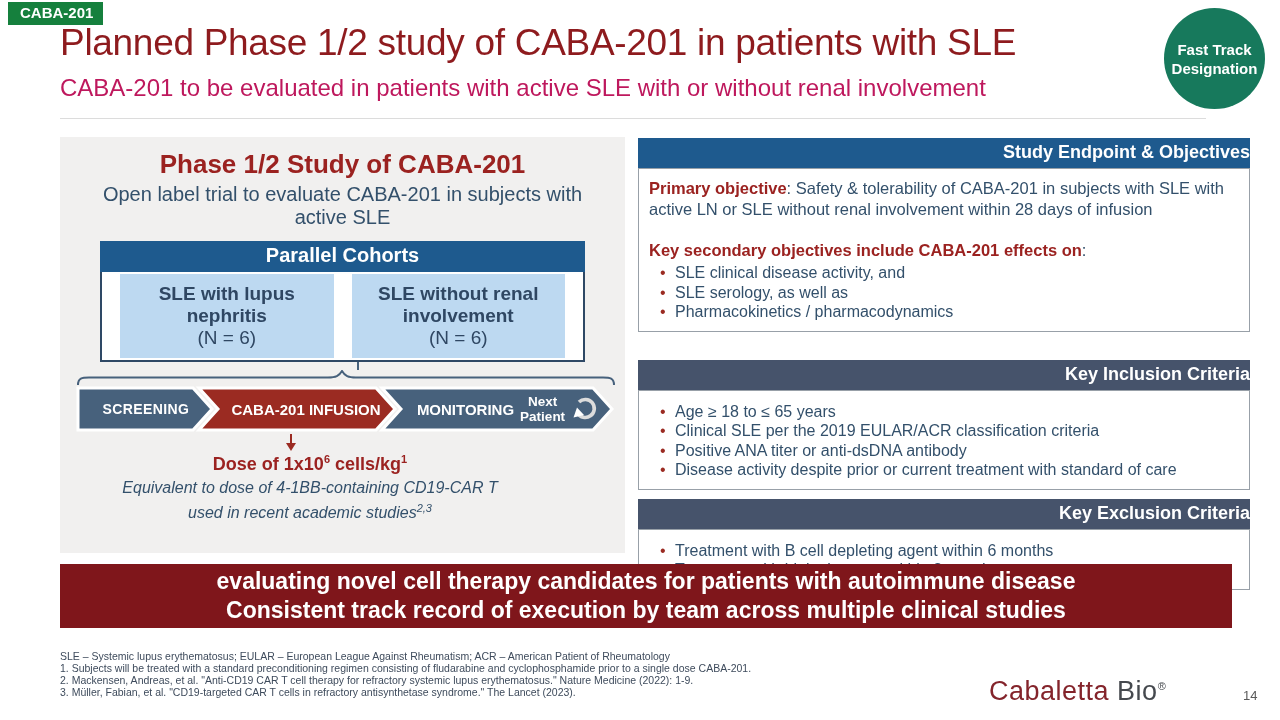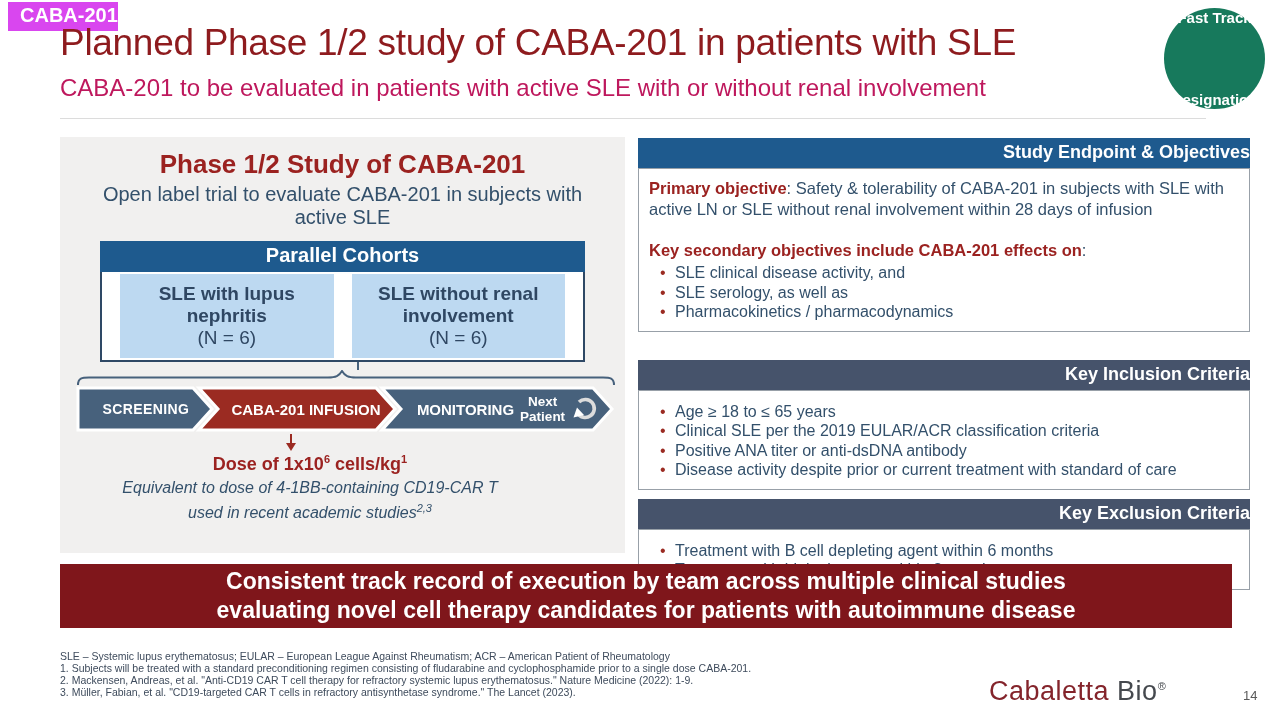--- a/index.html
+++ b/index.html
@@ -1,24 +1,24 @@
 <!DOCTYPE html>
 <html><head>
 <meta charset="utf-8">
 <style>
   html,body{margin:0;padding:0;}
   body{width:1280px;height:720px;background:#ffffff;font-family:"Liberation Sans",sans-serif;position:relative;overflow:hidden;}
   .abs{position:absolute;}
 
   
-  .tag{left:8px;top:2px;background:#d946ef;color:#fff;font-weight:bold;font-size:20px;padding:2px 0 4px 12px;}
+  .tag{left:8px;top:2px;background:#15803d;color:#fff;font-weight:bold;font-size:15px;padding:2px 10px 4px 12px;}
   .title{left:60px;top:22px;font-size:37px;color:#8E1B1E;letter-spacing:-0.3px;white-space:nowrap;}
   .subtitle{left:60px;top:74px;font-size:24px;color:#be185d;white-space:nowrap;}
   .divider{left:60px;top:118px;width:1146px;height:1px;background:#dcdcdc;}
-  .badge{left:1164px;top:8px;width:101px;height:101px;border-radius:50%;background:#17795C;color:#fff;font-weight:bold;font-size:15px;line-height:19px;display:flex;flex-direction:column;align-items:center;justify-content:space-between;text-align:center;}
+  .badge{left:1164px;top:8px;width:101px;height:101px;border-radius:50%;background:#17795C;color:#fff;font-weight:bold;font-size:15px;line-height:19px;display:flex;flex-direction:column;align-items:center;justify-content:center;text-align:center;}
 
   
   .study-panel{left:60px;top:137px;width:565px;height:416px;background:#F1F0EF;}
   .study-title{margin:12px 0 3px;text-align:center;font-weight:bold;font-size:26px;color:#9B2220;}
   .study-sub{margin:0 auto;width:505px;text-align:center;font-size:20px;line-height:23px;color:#33506B;}
   .cohorts{width:485px;margin:12px auto 0;}
   .cohorts-header{background:#1E5A8E;color:#fff;font-weight:bold;font-size:20px;text-align:center;padding:3px 0 5px;}
   .cohorts-body{background:#fff;border:2px solid #2E4865;border-top:none;display:flex;justify-content:space-between;padding:2px 18px;gap:18px;}
   .cohort-box{background:#BDD9F1;width:212px;padding:9px 4px;text-align:center;color:#2F4763;font-size:19px;line-height:22px;}
   .cohort-name{font-weight:bold;}
@@ -169,22 +169,22 @@
     <div class="rp-body">
       <ul class="blt">
         <li>Treatment with B cell depleting agent within 6 months</li>
         <li>Treatment with biologic agent within 3 months</li>
       </ul>
     </div>
   </div>
 </div>
 
 <div class="abs banner">
+  <span>evaluating novel cell therapy candidates for patients with autoimmune disease</span>
   <span>Consistent track record of execution by team across multiple clinical studies</span>
-  <span>evaluating novel cell therapy candidates for patients with autoimmune disease</span>
 </div>
 
 <div class="abs footnotes">
   <div>SLE – Systemic lupus erythematosus; EULAR – European League Against Rheumatism; ACR – American Patient of Rheumatology</div>
   <div>1. Subjects will be treated with a standard preconditioning regimen consisting of fludarabine and cyclophosphamide prior to a single dose CABA-201.</div>
   <div>2. Mackensen, Andreas, et al. "Anti-CD19 CAR T cell therapy for refractory systemic lupus erythematosus." Nature Medicine (2022): 1-9.</div>
   <div>3. Müller, Fabian, et al. "CD19-targeted CAR T cells in refractory antisynthetase syndrome." The Lancet (2023).</div>
 </div>
 
 <div class="abs logo">

